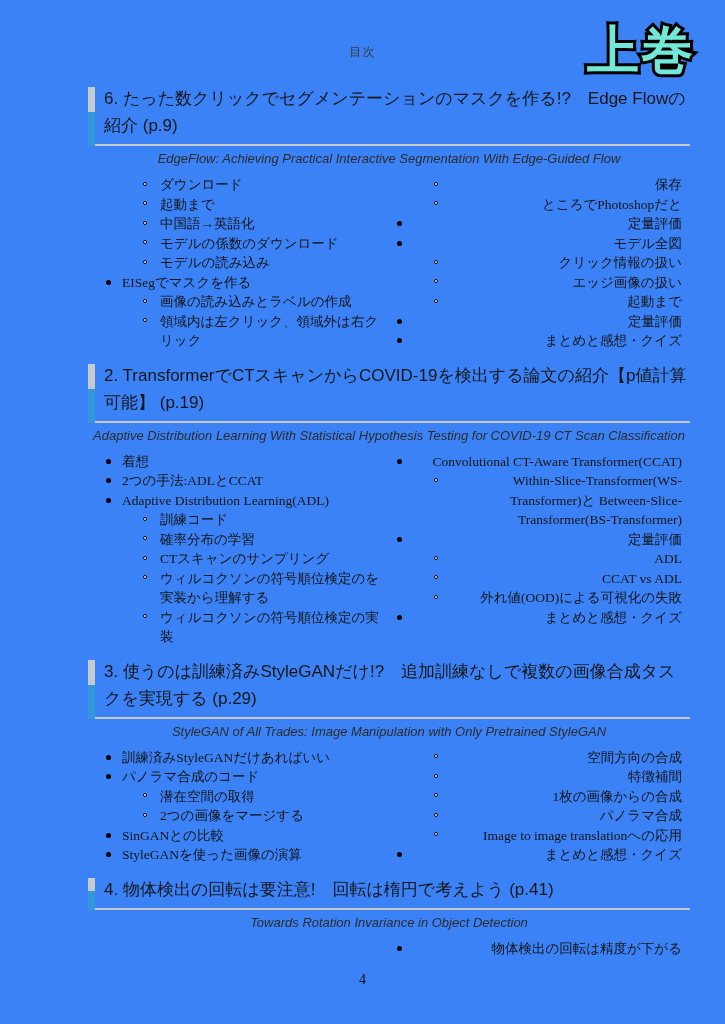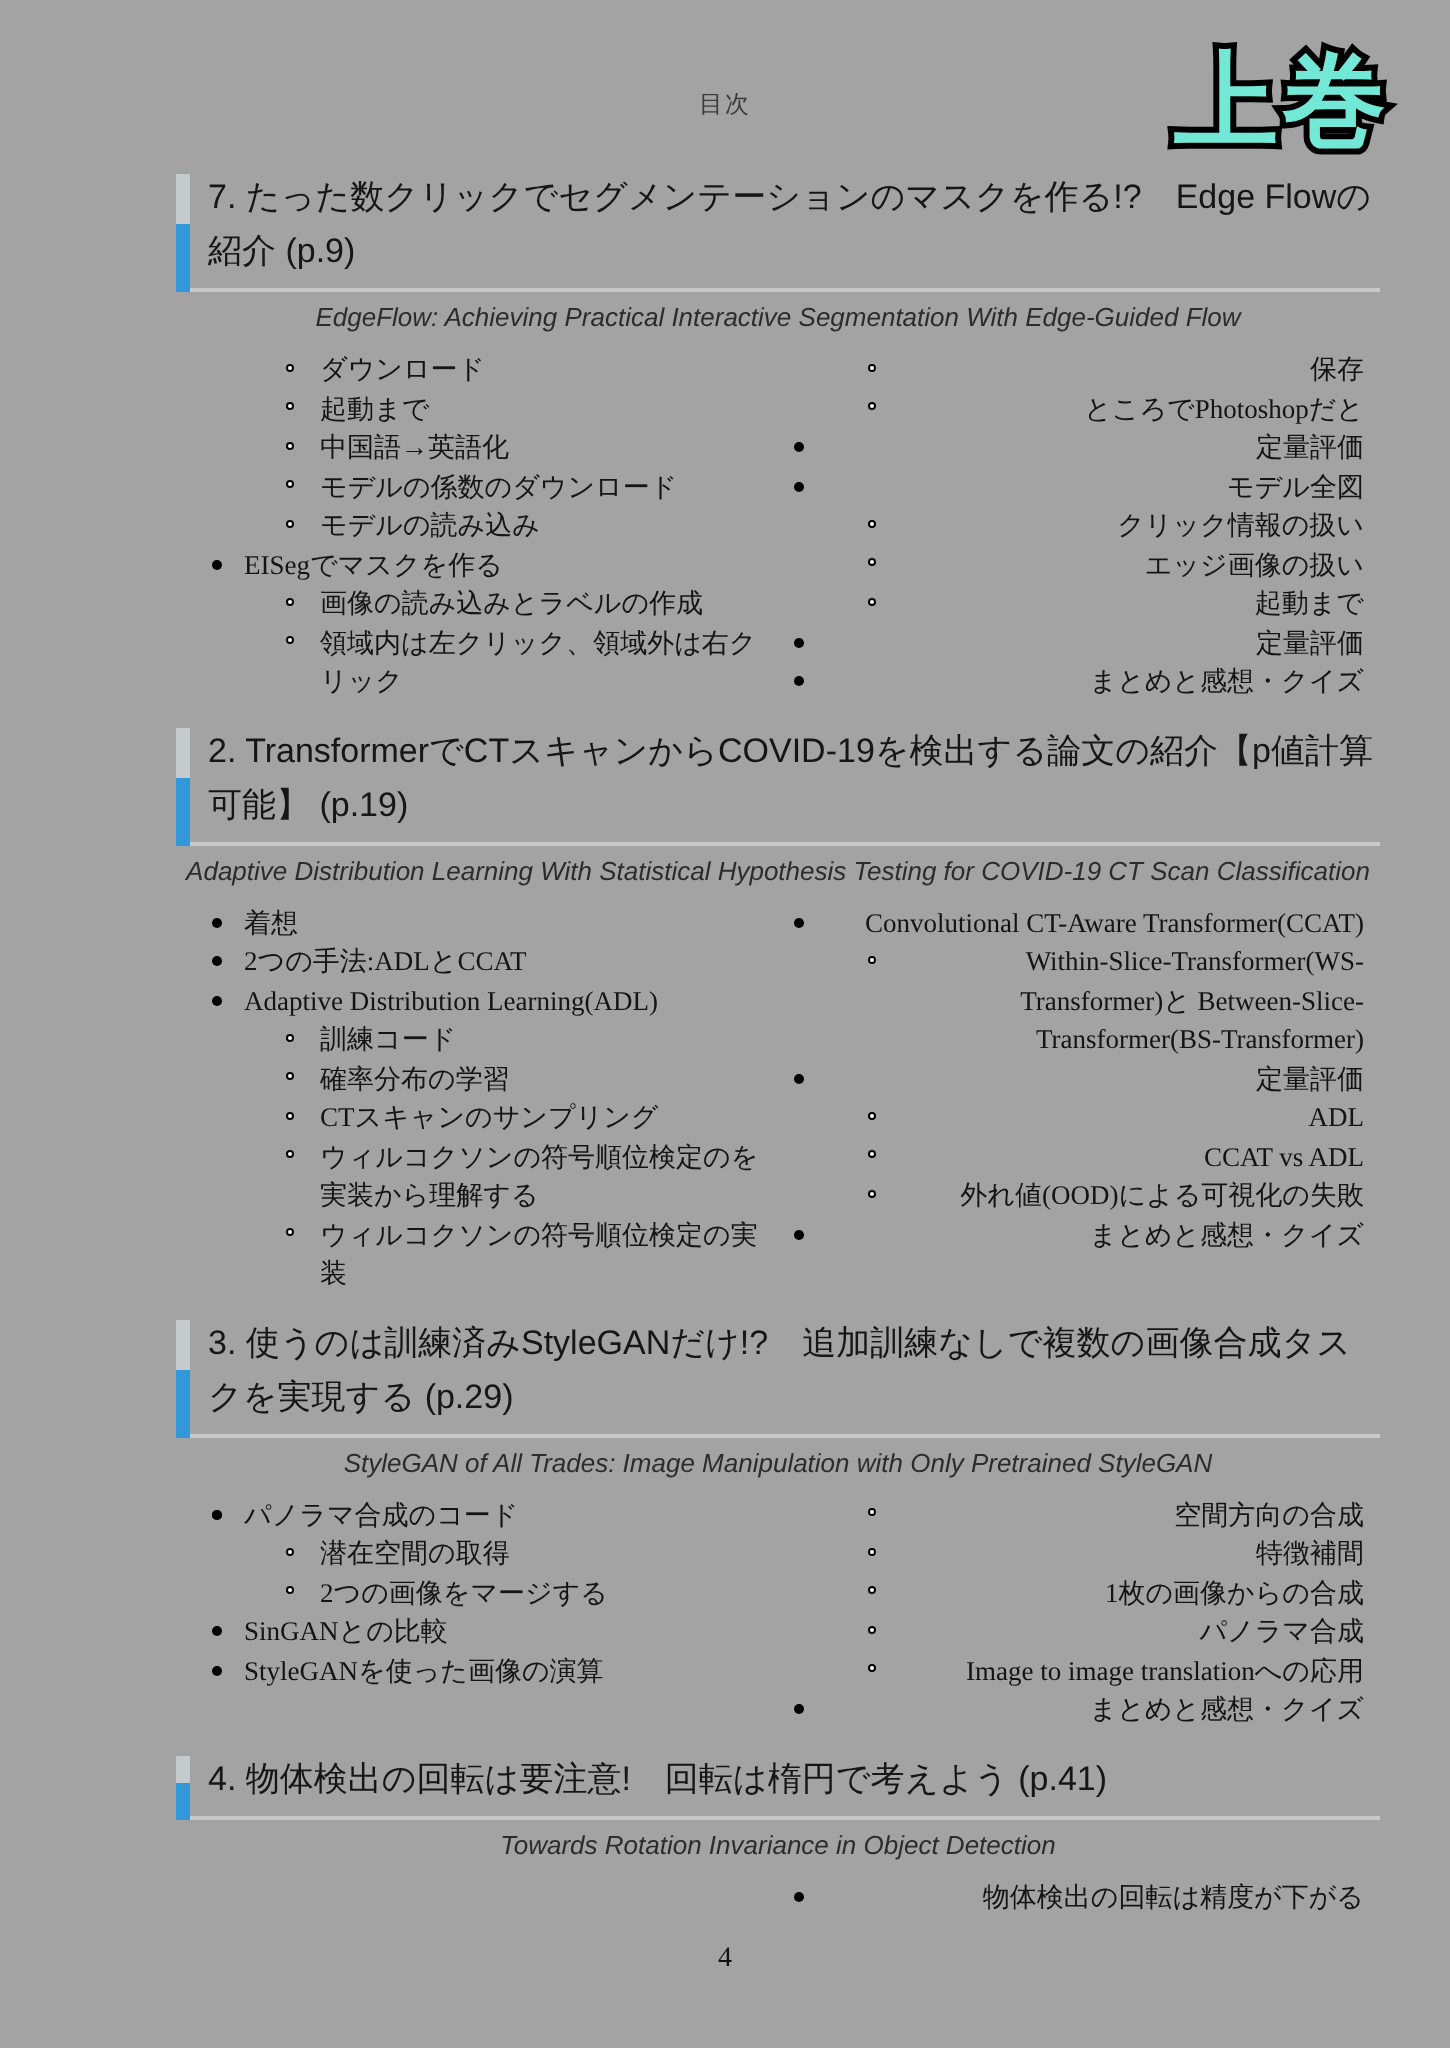--- a/index.html
+++ b/index.html
@@ -1,18 +1,18 @@
 <!DOCTYPE html>
 <html><head>
 <meta charset="utf-8">
 <style>
   * { box-sizing: border-box; }
   html,body { margin:0; padding:0; background:#ffffff; }
   .page {
-    position:relative; width:725px; height:1024px; background:#a3a3a3;
+    position:relative; width:725px; height:1024px; background:#3b82f6;
     overflow:hidden; font-family:"Liberation Serif","DejaVu Serif",serif; color:#141414;
   }
   .doc-header {
     position:absolute; top:44px; left:0; right:0; text-align:center;
     font-family:"Liberation Sans","DejaVu Sans",sans-serif;
     font-size:12px; color:#3b3b3b; letter-spacing:1px;
   }
   .stamp { position:absolute; top:6px; right:4px; width:160px; height:84px; }
   .content { position:absolute; top:84px; left:88px; width:602px; }
   .section { margin-bottom:10px; }
@@ -54,21 +54,21 @@
 
   <svg class="stamp" viewBox="0 0 160 84">
     <text x="80" y="62" text-anchor="middle" font-family="&quot;DejaVu Sans&quot;, sans-serif" font-size="52" font-weight="bold" fill="#73e8d6" stroke="#000000" stroke-width="6" paint-order="stroke" letter-spacing="2">上巻</text>
   </svg>
 
   <div class="content">
 
     <div class="section">
       <div class="heading">
         <span class="hbar"></span>
-        <h2>7. たった数クリックでセグメンテーションのマスクを作る!?　Edge Flowの紹介 (p.9)</h2>
+        <h2>6. たった数クリックでセグメンテーションのマスクを作る!?　Edge Flowの紹介 (p.9)</h2>
       </div>
       <div class="subtitle">EdgeFlow: Achieving Practical Interactive Segmentation With Edge-Guided Flow</div>
       <div class="columns">
         <ul class="col">
             <li class="li lv2"><span class="marker"></span><span>ダウンロード</span></li>
             <li class="li lv2"><span class="marker"></span><span>起動まで</span></li>
             <li class="li lv2"><span class="marker"></span><span>中国語→英語化</span></li>
             <li class="li lv2"><span class="marker"></span><span>モデルの係数のダウンロード</span></li>
             <li class="li lv2"><span class="marker"></span><span>モデルの読み込み</span></li>
             <li class="li lv1"><span class="marker"></span><span>EISegでマスクを作る</span></li>
@@ -119,21 +119,21 @@
     </div>
 
     <div class="section">
       <div class="heading">
         <span class="hbar"></span>
         <h2>3. 使うのは訓練済みStyleGANだけ!?　追加訓練なしで複数の画像合成タスクを実現する (p.29)</h2>
       </div>
       <div class="subtitle">StyleGAN of All Trades: Image Manipulation with Only Pretrained StyleGAN</div>
       <div class="columns">
         <ul class="col">
-            <li class="li lv1"><span class="marker"></span></li>
+            <li class="li lv1"><span class="marker"></span><span>訓練済みStyleGANだけあればいい</span></li>
             <li class="li lv1"><span class="marker"></span><span>パノラマ合成のコード</span></li>
             <li class="li lv2"><span class="marker"></span><span>潜在空間の取得</span></li>
             <li class="li lv2"><span class="marker"></span><span>2つの画像をマージする</span></li>
             <li class="li lv1"><span class="marker"></span><span>SinGANとの比較</span></li>
             <li class="li lv1"><span class="marker"></span><span>StyleGANを使った画像の演算</span></li>
           </ul>
         <ul class="col">
             <li class="li lv2"><span class="marker"></span><span>空間方向の合成</span></li>
             <li class="li lv2"><span class="marker"></span><span>特徴補間</span></li>
             <li class="li lv2"><span class="marker"></span><span>1枚の画像からの合成</span></li>

